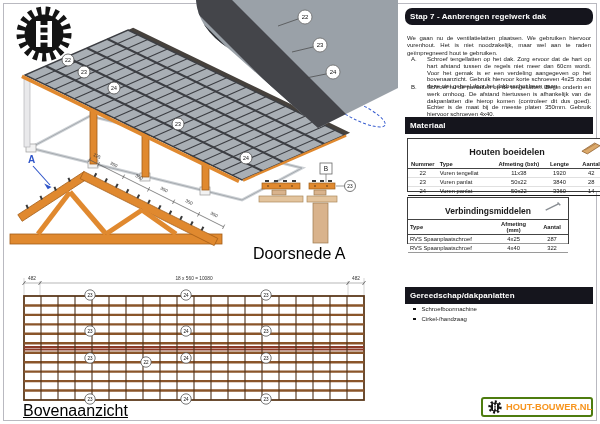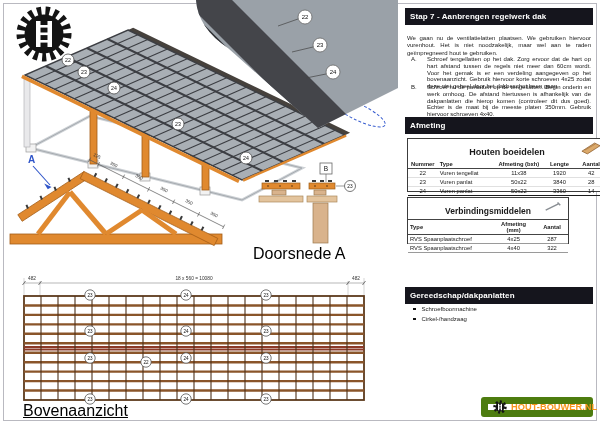--- a/index.html
+++ b/index.html
@@ -11,21 +11,21 @@
 
   
   .caption{position:absolute;font-size:16px;color:#000;}
   #doorsnede-caption{left:253px;top:245px;}
   #plan-caption{left:23px;top:402px;text-decoration:underline;}
 
   
   .panel{position:absolute;left:405px;top:0;width:188px;height:424px;}
   .bar{position:absolute;left:0;width:188px;background:#15151d;color:#fff;
        font-size:8px;font-weight:bold;padding:4px 5px;box-sizing:border-box;letter-spacing:.1px;}
-  #bar-step{top:8px;} #bar-mat{top:117px;} #bar-tools{top:287px;}
+  #bar-step{top:8px;border-radius:7px;} #bar-mat{top:117px;} #bar-tools{top:287px;}
   .intro{position:absolute;left:2px;top:29px;width:184px;font-size:6px;line-height:1.22;text-align:justify;}
   .step{position:absolute;left:2px;width:184px;font-size:6px;line-height:1.13;}
   #step-a{top:56px;} #step-b{top:84px;}
   .step .letter{position:absolute;left:4px;top:0;}
   .step .stext{display:block;margin-left:20px;text-align:justify;}
 
   .tbox{position:absolute;border:1px solid #3c3c3c;background:#fff;box-sizing:border-box;left:2px;}
   #wood-box{top:138px;width:200px;height:54px;}
   #fast-box{top:197px;width:162px;height:47px;}
   .tbox-head{position:relative;text-align:center;margin-top:2px;}
@@ -41,21 +41,21 @@
   #fast-box tbody td{border-bottom:1px solid #9a9a9a;}
   .c-num{width:15%;text-align:center;} .c-type{width:29%;text-align:left;}
   .c-afm{width:24%;text-align:center;} .c-len{width:17%;text-align:center;} .c-aan{width:15%;text-align:center;}
   .f-type{width:52%;text-align:left;} .f-afm{width:28%;text-align:center;} .f-aan{width:20%;text-align:center;}
 
   .tools{position:absolute;left:8px;top:306px;font-size:6px;}
   .tool{display:flex;align-items:center;gap:6px;margin-bottom:4px;}
   .sq{width:2.5px;height:2.5px;background:#111;flex:none;}
   .tool-label{display:block;}
 
-  .brand{position:absolute;left:76px;top:397px;width:112px;height:20px;border:7px solid #4d7c0f;
+  .brand{position:absolute;left:76px;top:397px;width:112px;height:20px;border:2px solid #4d7c0f;
          border-radius:3px;display:flex;align-items:center;gap:4px;padding:0 5px;box-sizing:border-box;background:#fff;}
   .brand-text{font-size:9.3px;font-weight:bold;color:#f7941d;white-space:nowrap;}
   .brand svg{position:static;flex:none;}
 </style>
 </head>
 <body>
 
 <div class="frame"></div>
 
 <svg style="left:16px;top:6px" width="56" height="56" viewBox="0 0 56 56">
@@ -315,21 +315,21 @@
   <div class="step" id="step-a">
     <span class="letter">A.</span>
     <span class="stext">Schroef tengellatten op het dak. Zorg ervoor dat de hart op hart afstand tussen de regels niet meer dan 60cm wordt. Voor het gemak is er een verdeling aangegeven op het bovenaanzicht. Gebruik hiervoor korte schroeven 4x25 zodat deze niet geheel door het dakbeschot heen gaan.</span>
   </div>
   <div class="step" id="step-b">
     <span class="letter">B.</span>
     <span class="stext">Schroef nu de panlatten op de tengellatten. Begin onderin en werk omhoog. De afstand hiertussen is afhankelijk van de dakpanlatten die hierop komen (controleer dit dus goed). Echter is de maat bij de meeste platen 350mm. Gebruik hiervoor schroeven 4x40.</span>
   </div>
 
   <div class="bar" id="bar-mat">
-    <span>Afmeting</span>
+    <span>Materiaal</span>
   </div>
 
   <div class="tbox" id="wood-box">
     <div class="tbox-head">
       <span class="tbox-title">Houten boeidelen</span>
       <svg class="corner-icon" viewBox="0 0 22 13" style="position:absolute">
         <polygon points="1,10 15,1 21,4 7,13" fill="#dba96b" stroke="#8a5a2a" stroke-width="0.8"></polygon>
         <line x1="4" y1="9" x2="16" y2="2" stroke="#8a5a2a" stroke-width="0.5"></line>
       </svg>
     </div>

